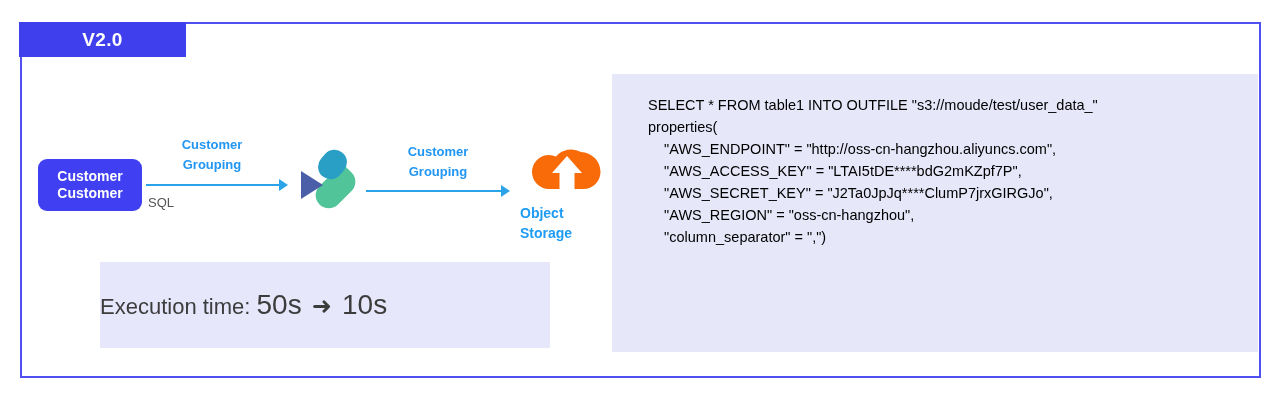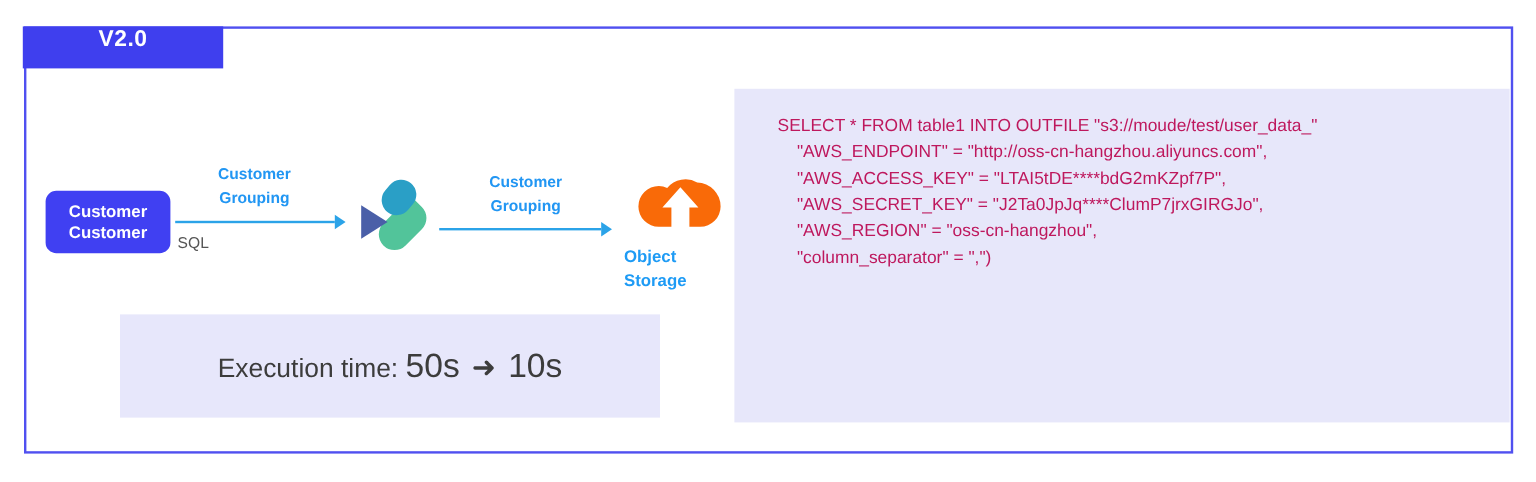--- a/index.html
+++ b/index.html
@@ -20,21 +20,21 @@
     border: 2px solid #5050f0;
     background: transparent;
   }
 
   
   .badge {
     position: absolute;
     left: 19px; top: 22px;
     width: 167px; height: 35px;
     background: #3f3fee;
-    display: flex; justify-content: center;
+    display: flex; align-items: center; justify-content: center;
   }
   .badge-label {
     color: #ffffff;
     font-size: 19px;
     font-weight: bold;
     letter-spacing: .4px;
   }
 
   
   .cs-node {
@@ -110,40 +110,40 @@
     line-height: 1.45;
   }
   .os-label span { display: block; }
 
   
   .exec-panel {
     position: absolute;
     left: 100px; top: 262px;
     width: 450px; height: 86px;
     background: #e7e7fb;
-    display: flex; align-items: center; justify-content: center;
+    display: flex; align-items: center; 
   }
   .exec-text {
     color: #3c3c3c;
     font-size: 22px;
     white-space: nowrap;
   }
   .exec-text .big { font-size: 28px; }
   .exec-text .ar  { font-size: 24px; padding: 0 4px; }
 
   
   .code-panel {
     position: absolute;
     left: 612px; top: 74px;
     width: 646px; height: 278px;
     background: #e7e7fa;
     padding: 20px 0 0 36px;
   }
   .code-line {
-    color: #be185d;
+    color: #000000;
     font-size: 14.5px;
     line-height: 22px;
     white-space: pre;
   }
   .code-line.blank { height: 22px; }
 </style>
 </head>
 <body>
 
 <div id="stage">
@@ -197,20 +197,21 @@
     <div class="exec-text">
       <span>Execution time:</span>
       <span class="big">50s</span>
       <span class="ar">➜</span>
       <span class="big">10s</span>
     </div>
   </div>
 
   <div class="code-panel">
     <div class="code-line">SELECT * FROM table1 INTO OUTFILE "s3://moude/test/user_data_"</div>
+    <div class="code-line">properties(</div>
     <div class="code-line">    "AWS_ENDPOINT" = "http://oss-cn-hangzhou.aliyuncs.com",</div>
     <div class="code-line">    "AWS_ACCESS_KEY" = "LTAI5tDE****bdG2mKZpf7P",</div>
     <div class="code-line">    "AWS_SECRET_KEY" = "J2Ta0JpJq****ClumP7jrxGIRGJo",</div>
     <div class="code-line">    "AWS_REGION" = "oss-cn-hangzhou",</div>
     <div class="code-line">    "column_separator" = ",")</div>
     <div class="code-line blank"></div>
   </div>
 
 </div>
 

